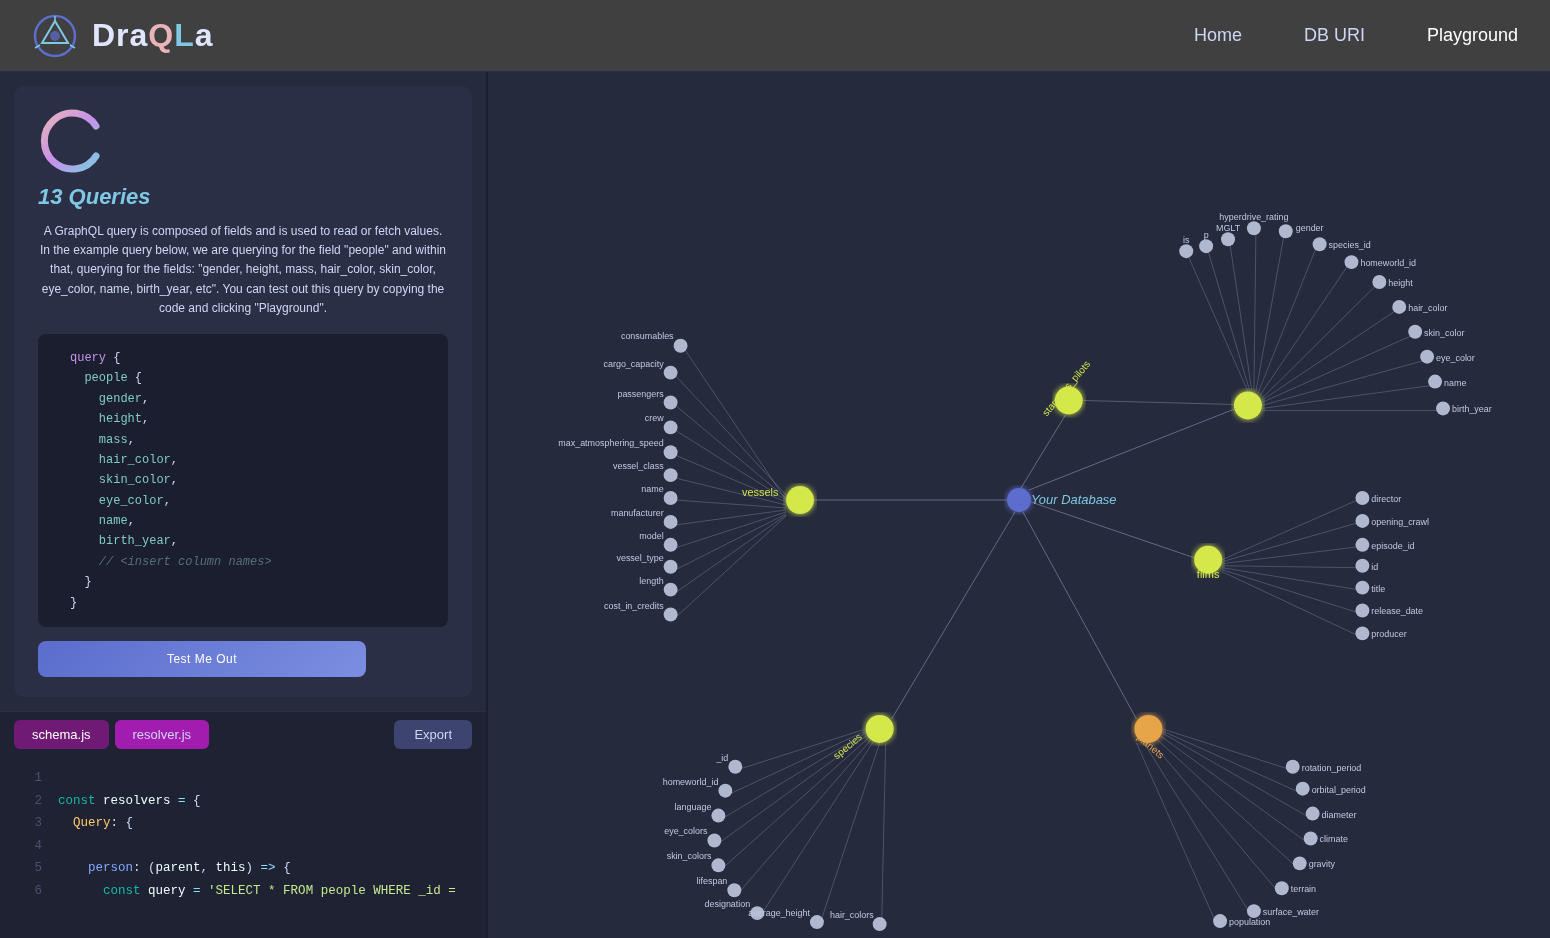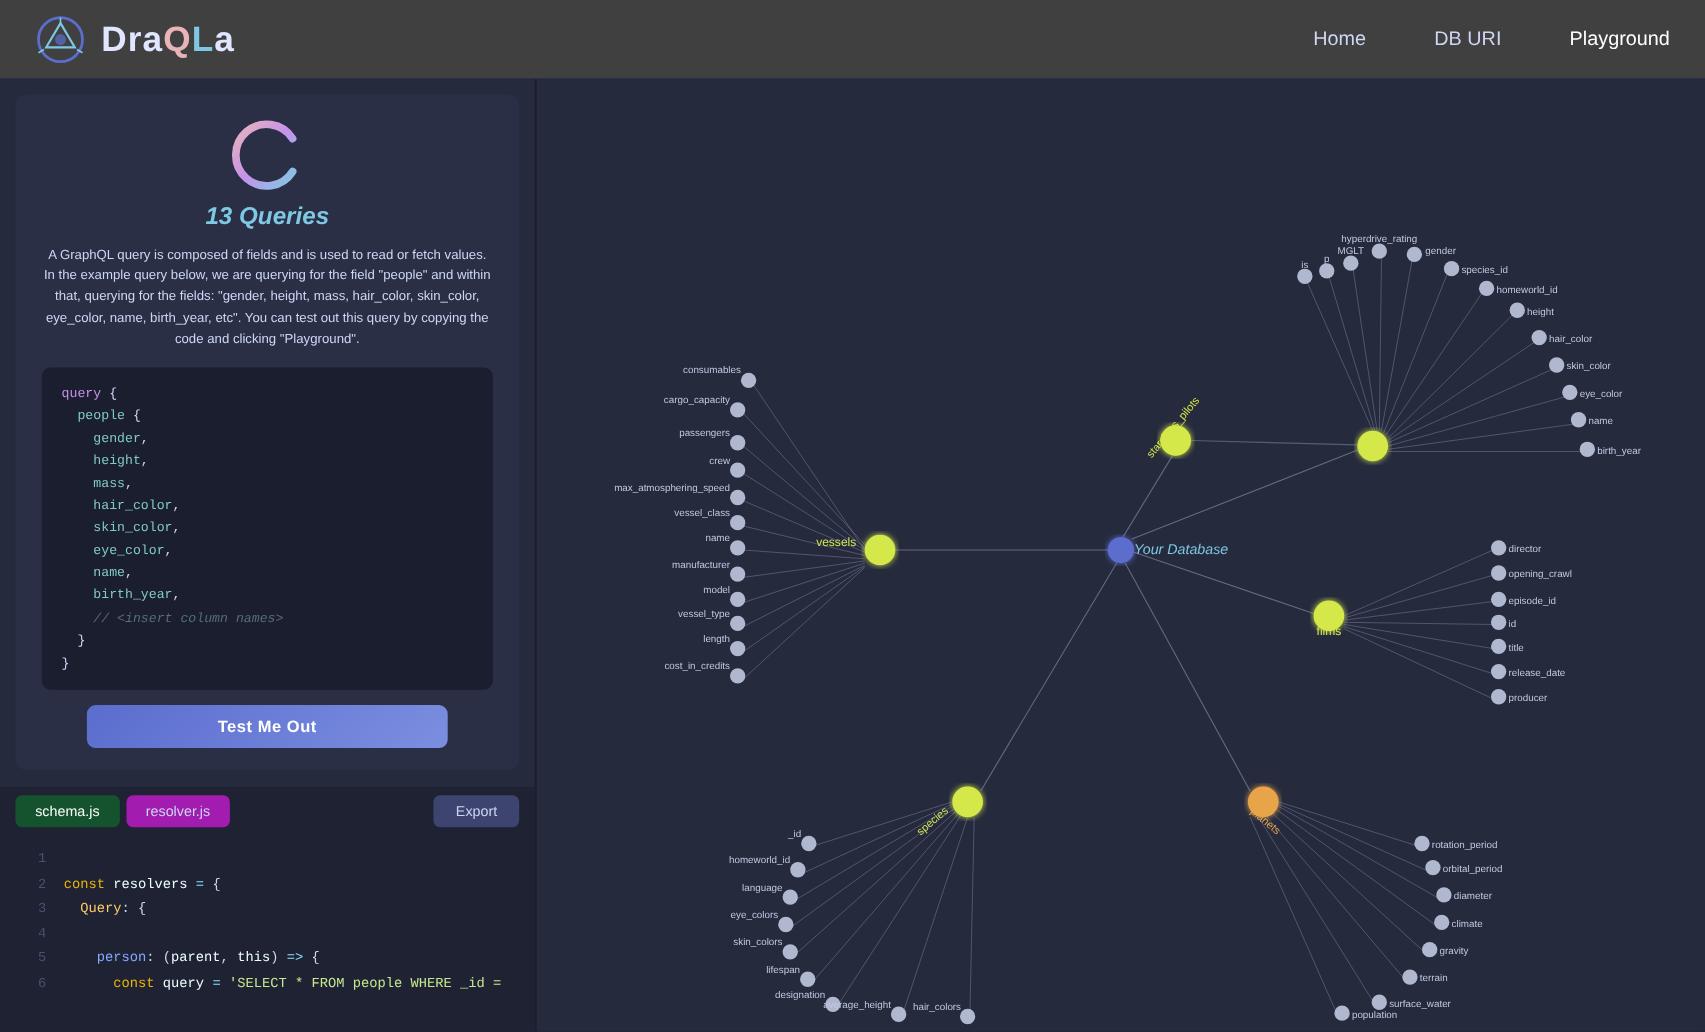--- a/index.html
+++ b/index.html
@@ -68,21 +68,21 @@
     }
 
     
     .info-card {
       background: #2a2f45;
       margin: 14px;
       border-radius: 10px;
       padding: 20px 24px;
       display: flex;
       flex-direction: column;
-      align-items: center;
+      align-items: flex-start;
     }
 
     
     .spinner-logo {
       width: 70px;
       height: 70px;
       margin-bottom: 8px;
     }
 
     .info-title {
@@ -98,42 +98,42 @@
       font-size: 12px;
       color: #cdd6f4;
       text-align: center;
       line-height: 1.6;
       margin-bottom: 16px;
     }
 
     .code-block {
       background: #1a1e2e;
       border-radius: 8px;
-      padding: 14px 18px;
+      padding: 14px 32px;
       width: 100%;
       font-family: 'Courier New', monospace;
       font-size: 12px;
       line-height: 1.7;
       color: #cdd6f4;
     }
     .code-kw { color: #c792ea; }
     .code-field { color: #80cbc4; }
     .code-comment { color: #546e7a; font-style: italic; }
 
     .test-btn {
       background: linear-gradient(135deg, #5b6dcd, #7b8ee0);
       color: #fff;
       border: none;
       border-radius: 8px;
       padding: 11px 40px;
-      font-size: 15px;
+      font-size: 12px;
       cursor: pointer;
       margin-top: 14px;
       width: 80%;
-      font-weight: 700;
+      font-weight: 400;
       letter-spacing: 0.5px;
     }
 
     
     .tabs-row {
       display: flex;
       align-items: center;
       background: #1e2233;
       padding: 8px 14px;
       gap: 6px;
@@ -143,21 +143,21 @@
       background: #a21caf;
       color: #cdd6f4;
       border: none;
       border-radius: 6px;
       padding: 7px 18px;
       font-size: 13px;
       cursor: pointer;
       font-weight: 500;
     }
     .tab-btn.active {
-      background: #14532d;
+      background: #701a75;
       color: #fff;
     }
     .export-btn {
       margin-left: auto;
       background: #3d4470;
       color: #cdd6f4;
       border: none;
       border-radius: 6px;
       padding: 7px 20px;
       font-size: 13px;
@@ -180,21 +180,21 @@
       padding: 0 14px;
     }
     .line-num {
       color: #4a5070;
       min-width: 28px;
       text-align: right;
       margin-right: 16px;
       user-select: none;
     }
     .line-code { color: #cdd6f4; white-space: pre; }
-    .lc-kw { color: #eab308; }
+    .lc-kw { color: #14b8a6; }
     .lc-str { color: #c3e88d; text-align: center; }
     .lc-fn { color: #82aaff; }
     .lc-op { color: #89ddff; }
     .lc-var { color: #eeffff; }
     .lc-type { color: #ffcb6b; }
 
     
     .right-panel {
       flex: 1;
       background: #252a3d;

